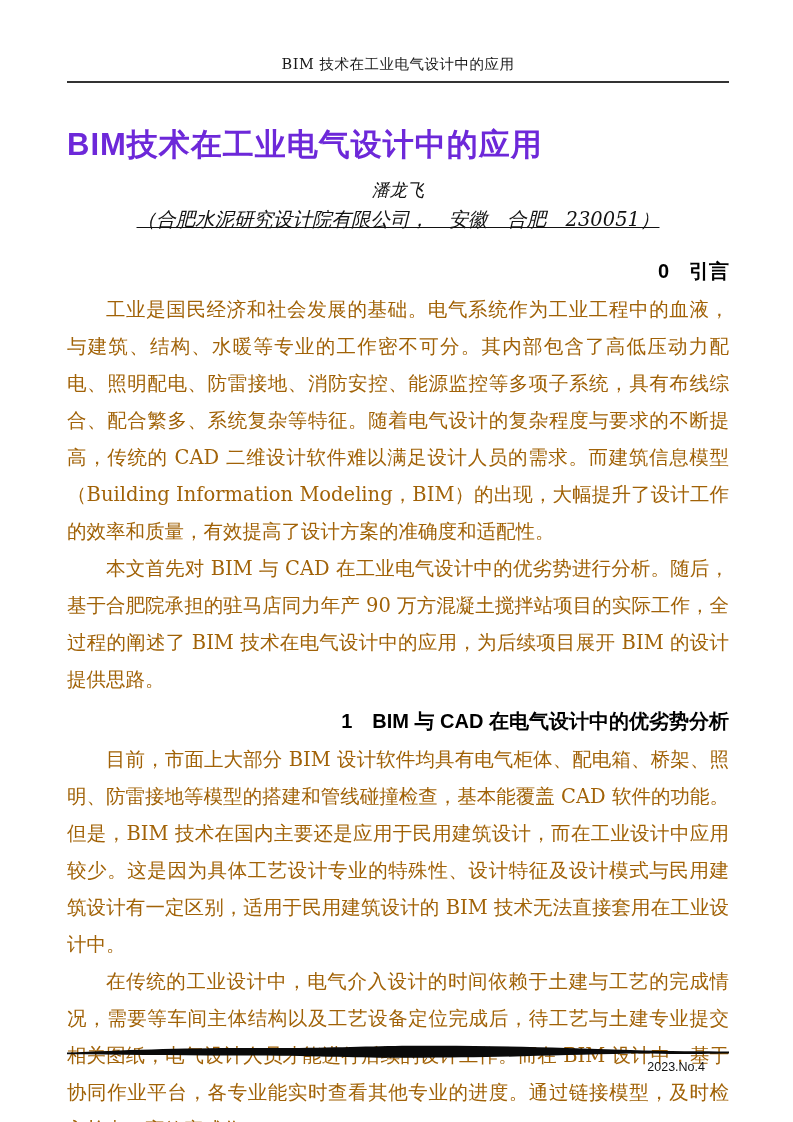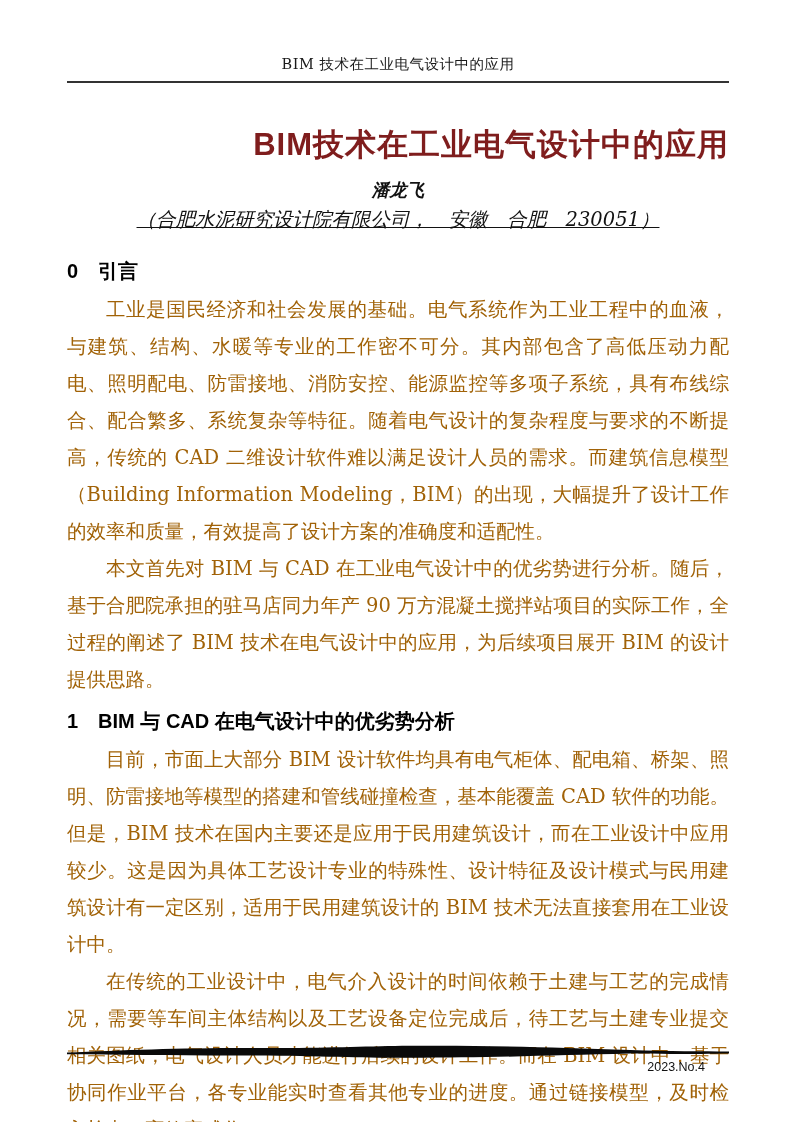--- a/index.html
+++ b/index.html
@@ -25,48 +25,48 @@
     letter-spacing: 0.5px;
     color: #1a1a1a;
   }
   .content { margin: 0 64px 0 67px; }
   .title {
     margin: 42px 0 0 0;
     font-family: "Liberation Sans", "DejaVu Sans", sans-serif;
     font-weight: 700;
     font-size: 31px;
     line-height: 40px;
-    text-align: right;
+    text-align: left;
     letter-spacing: 1px;
-    color: #7f1d1d;
+    color: #6d28d9;
   }
   .author {
     margin-top: 13px;
     text-align: center;
     font-size: 17.5px;
     line-height: 24px;
     font-style: italic;
-    font-weight: bold;
   }
   .affiliation {
     margin-top: 4px;
     text-align: center;
     font-size: 19.5px;
     line-height: 27px;
     font-style: italic;
     text-decoration: underline;
   }
   .sec-heading {
     margin: 25px 0 7px 0;
     font-family: "Liberation Sans", "DejaVu Sans", sans-serif;
     font-weight: 700;
     font-size: 20px;
     line-height: 26px;
     color: #000000;
     white-space: pre-wrap;
+    text-align: right;
   }
   .sec-heading.second { margin-top: 10px; }
   .content p {
     margin: 0;
     font-size: 19.5px;
     line-height: 37px;
     text-align: justify;
     text-indent: 2em;
     color: #a16207;
   }

